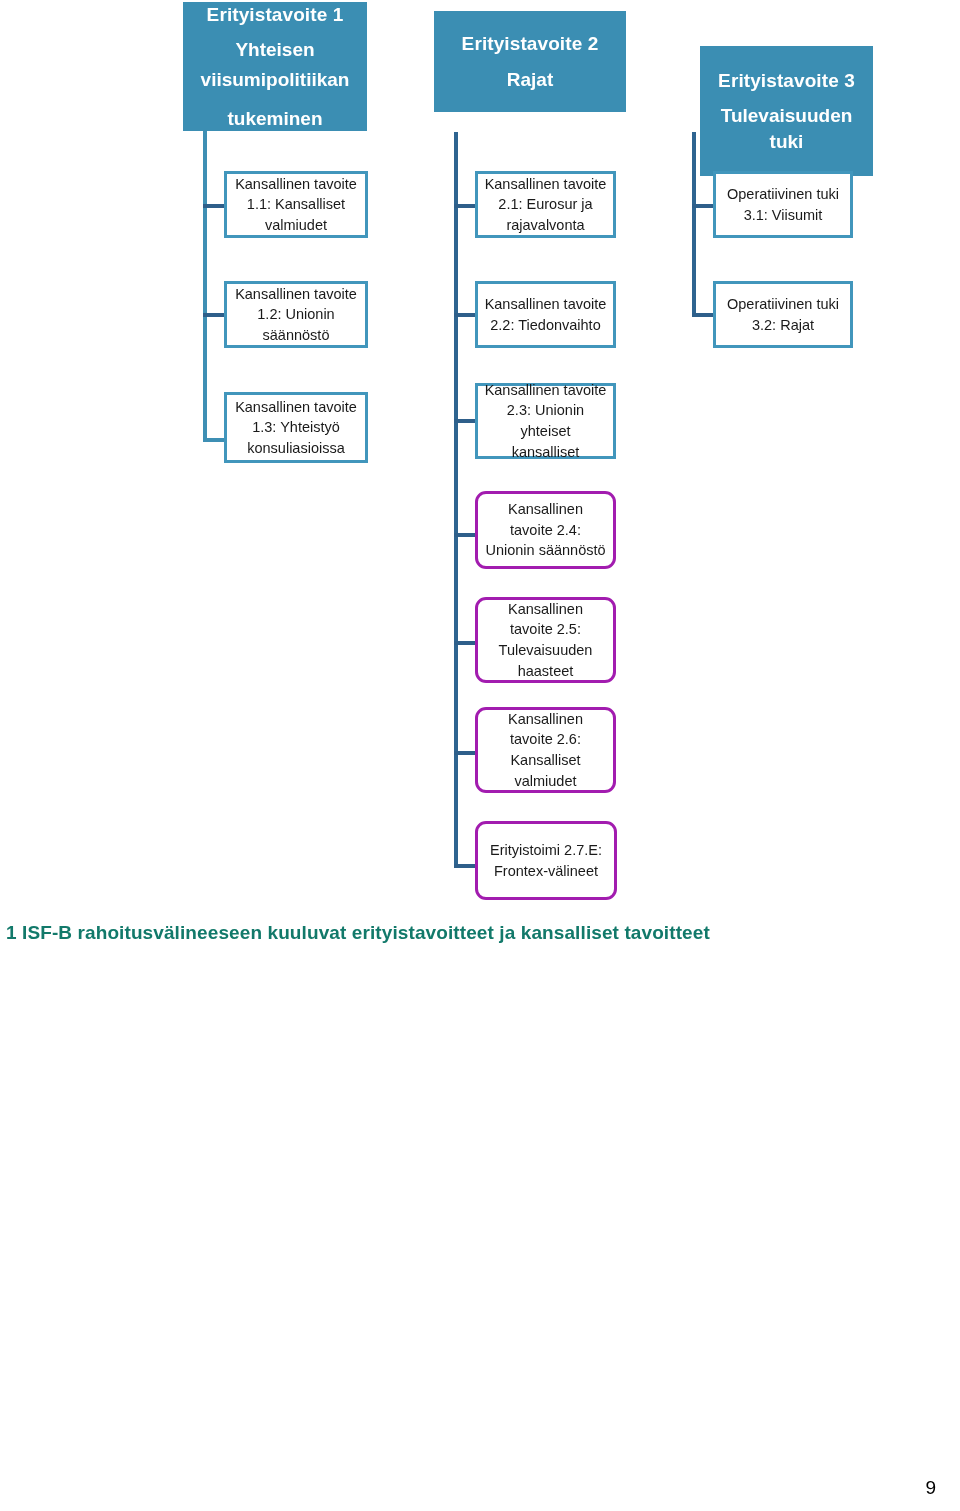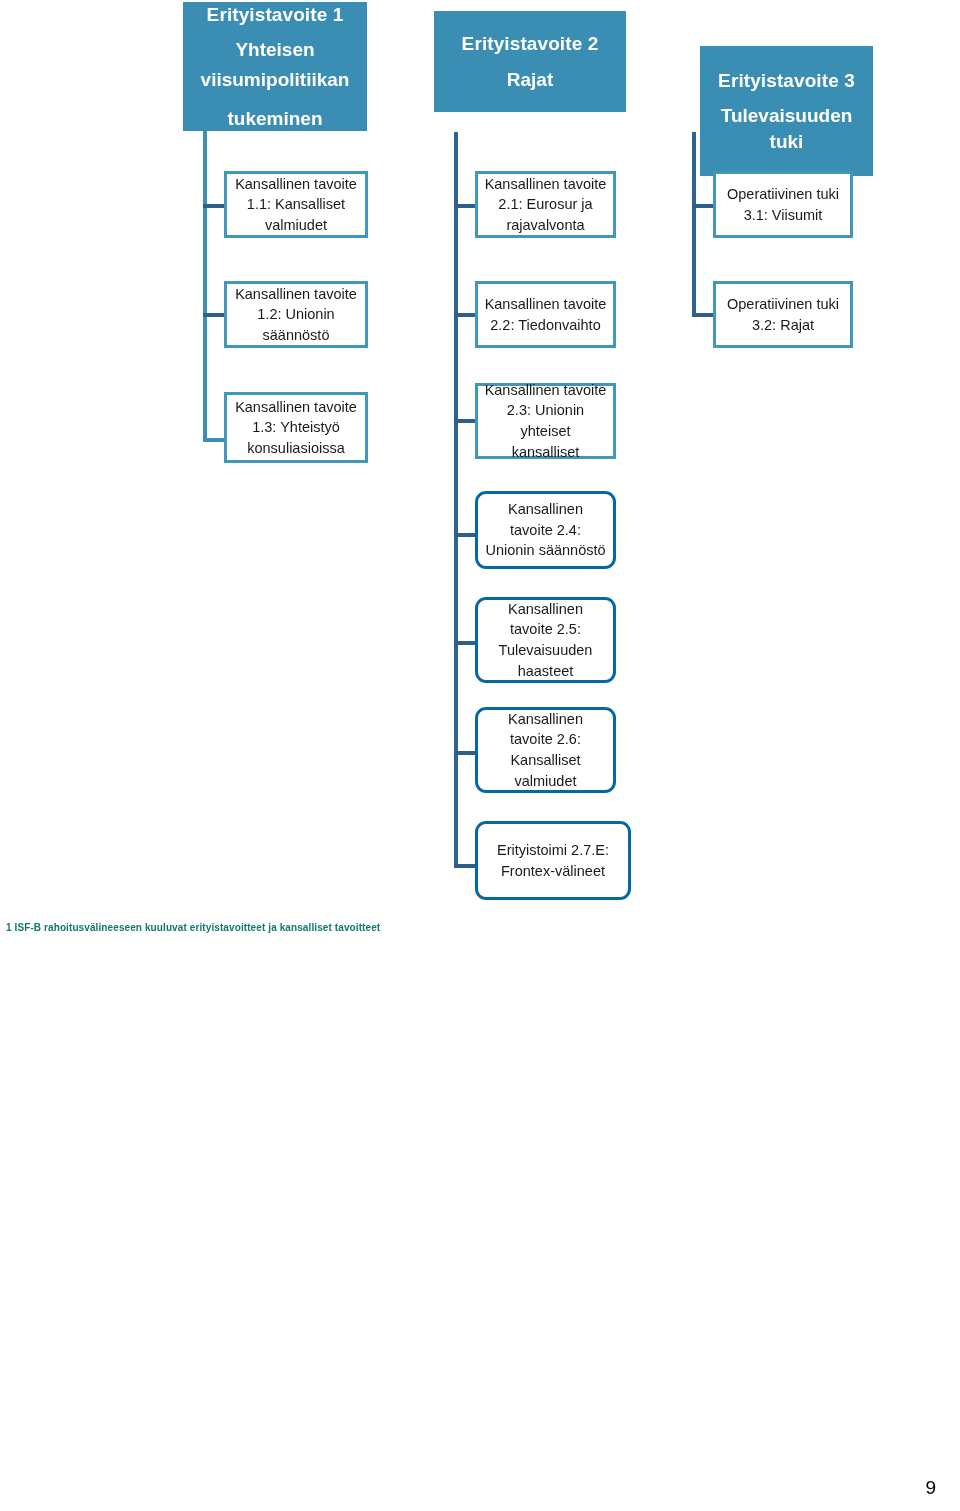--- a/index.html
+++ b/index.html
@@ -76,31 +76,31 @@
     display: flex;
     align-items: center;
     justify-content: center;
     text-align: center;
     font-size: 14.5px;
     color: #1a1a1a;
     line-height: 1.42;
     padding: 2px 6px;
   }
   .t-box.rounded {
-    border: 3px solid #0369a1;
+    border: 3px solid #a21caf;
     border-radius: 11px;
   }
   .t-box span { display: block; }
 
   
   #caption {
     position: absolute;
     left: 6px;
     top: 922px;
-    font-size: 10px;
+    font-size: 19px;
     font-weight: bold;
     color: #12796A;
     letter-spacing: .1px;
     white-space: nowrap;
   }
 
   
   #page-number {
     position: absolute;
     right: 24px;
@@ -209,21 +209,21 @@
 
     <div class="t-box rounded" id="t26" style="left:475px; top:707px; width:141px; height:86px;">
       <div>
         <span>Kansallinen</span>
         <span>tavoite 2.6:</span>
         <span>Kansalliset</span>
         <span>valmiudet</span>
       </div>
     </div>
 
-    <div class="t-box rounded" id="t27" style="left:475px; top:821px; width:156px; height:79px;">
+    <div class="t-box rounded" id="t27" style="left:475px; top:821px; width:142px; height:79px;">
       <div>
         <span>Erityistoimi 2.7.E:</span>
         <span>Frontex-välineet</span>
       </div>
     </div>
 
     <div class="obj-box" id="obj3">
       <span class="obj-num">Erityistavoite 3</span>
       <span class="obj-name">Tulevaisuuden</span>
       <span class="obj-name" style="margin-top:0">tuki</span>

